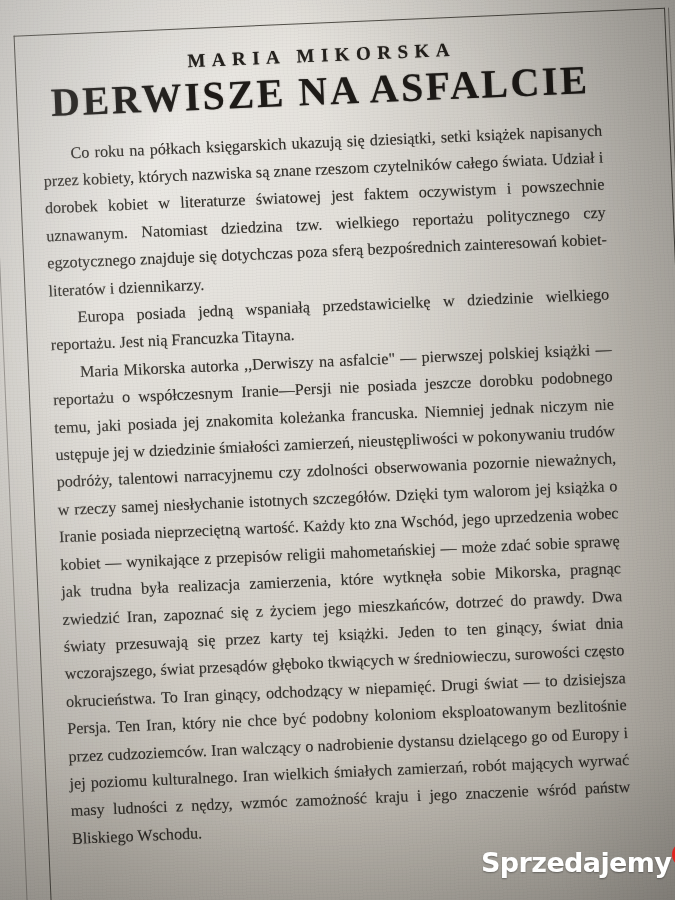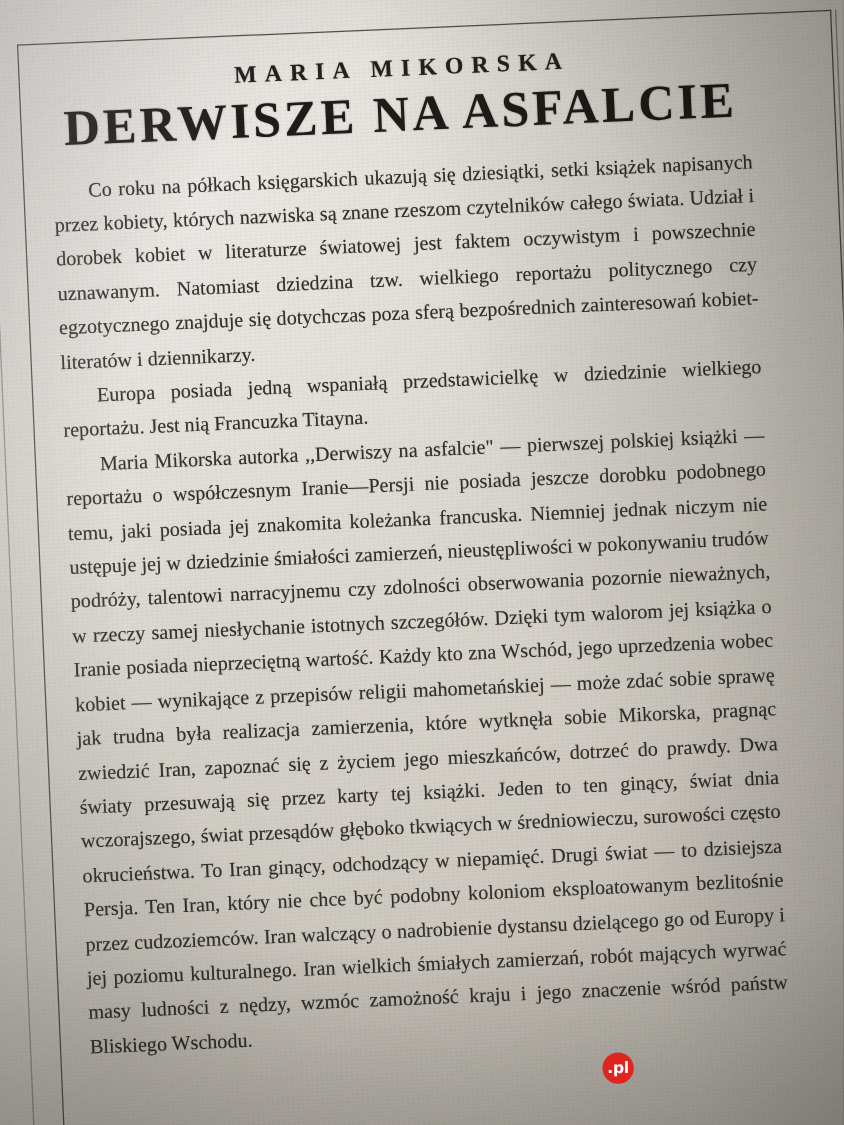--- a/index.html
+++ b/index.html
@@ -223,16 +223,17 @@
       </div>
     </div>
 
     <div class="shading"></div>
   </div>
 
   <div class="softness"></div>
   <div class="vignette"></div>
 
   <div class="watermark">
+    <span class="wm-text">Sprzedajemy</span>
     <span class="wm-badge">.pl</span>
   </div>
 
 </div>
 
 </body></html>

